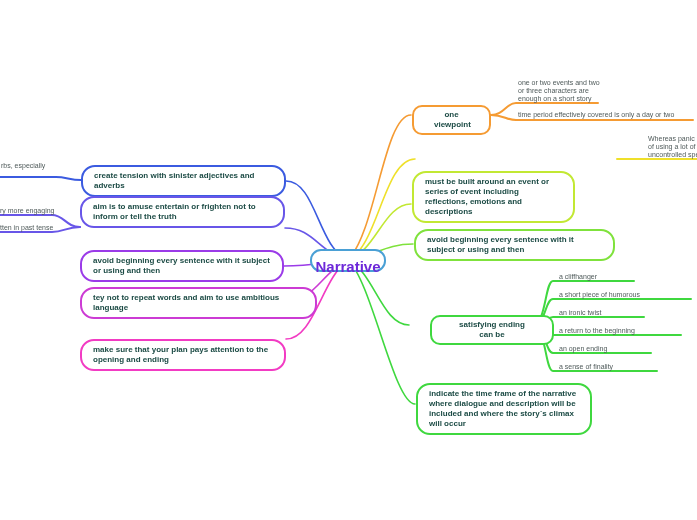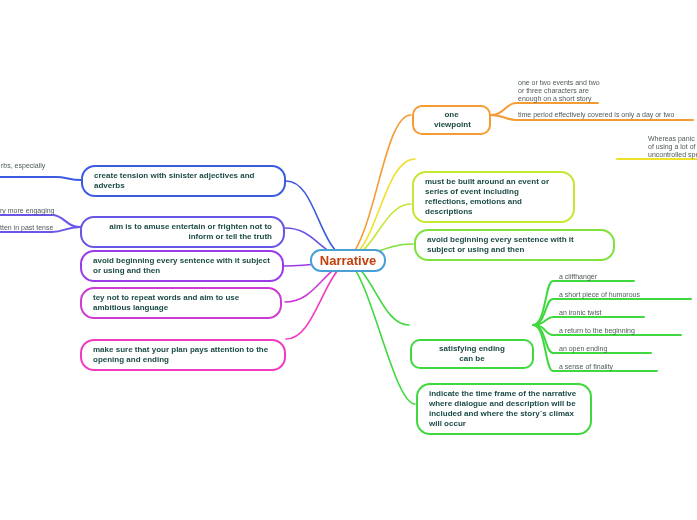--- a/index.html
+++ b/index.html
@@ -5,21 +5,21 @@
   html,body{margin:0;padding:0;background:#fff;}
   #stage{position:relative;width:697px;height:520px;background:#ffffff;overflow:hidden;
          font-family:"Liberation Sans",sans-serif;}
   #wires{position:absolute;left:0;top:0;}
   .node{position:absolute;box-sizing:border-box;background:#ffffff;border:2px solid #999;
         border-radius:14px;padding:4px 11px;font-size:8px;line-height:10px;font-weight:bold;
         color:#1C4B45;}
   .node.small{text-align:center;padding:3px 20px;border-radius:10px;}
   #center-node{position:absolute;box-sizing:border-box;background:#ffffff;
         border:2px solid #4AA0D5;border-radius:11px;text-align:center;
-        font-size:13px;line-height:17px;font-weight:bold;color:#c2410c;padding:1px 0;}
+        font-size:15px;line-height:17px;font-weight:bold;color:#6d28d9;padding:7px 0;}
   .leaf{position:absolute;font-size:7px;line-height:8px;color:#4F5A5A;white-space:pre-line;}
 </style>
 </head>
 <body>
 
 <div id="stage">
 
   <svg id="wires" width="697" height="520">
 
     <path d="M348,260 C318,248 316,181 286,181" fill="none" stroke-width="1.6" stroke-linecap="round" stroke="#3B5BE0"></path>
@@ -48,29 +48,29 @@
     <path d="M533,325 C546,325 545,371 553,371 L657,371" fill="none" stroke-width="2" stroke-linecap="round" stroke="#3FD83F"></path>
 
     <path d="M81,180 C70,180 66,177 56,177 L0,177" fill="none" stroke-width="2" stroke-linecap="round" stroke="#3B5BE0"></path>
     <path d="M80,227 C66,227 64,215 52,215 L0,215" fill="none" stroke-width="2" stroke-linecap="round" stroke="#6856E8"></path>
     <path d="M80,227 C66,227 64,232 52,232 L0,232" fill="none" stroke-width="2" stroke-linecap="round" stroke="#6856E8"></path>
   </svg>
 
   <div id="center-node" style="left:310px;top:249px;width:76px;height:23px;">Narrative</div>
 
   <div class="node" style="left:81px;top:165px;width:205px;border-color:#3B5BE0;">create tension with sinister adjectives and adverbs</div>
-  <div class="node" style="left:80px;top:216px;width:205px;border-color:#6856E8;text-align:right;">aim is to amuse entertain or frighten not to inform or tell the truth</div>
+  <div class="node" style="left:80px;top:196px;width:205px;border-color:#6856E8;">aim is to amuse entertain or frighten not to inform or tell the truth</div>
   <div class="node" style="left:80px;top:250px;width:204px;border-color:#9B3BE8;">avoid beginning every sentence with it subject  or using and then</div>
-  <div class="node" style="left:80px;top:287px;width:202px;border-color:#CC3BD4;">tey not to repeat words and aim to use ambitious language</div>
+  <div class="node" style="left:80px;top:287px;width:237px;border-color:#CC3BD4;">tey not to repeat words and aim to use ambitious language</div>
   <div class="node" style="left:80px;top:323px;width:206px;border-color:#F23BC3;margin-top:16px;">make sure that your plan pays attention to the opening and ending</div>
 
   <div class="node small" style="left:412px;top:105px;width:79px;border-color:#F59B33;">one viewpoint</div>
   <div class="node" style="left:412px;top:171px;width:163px;border-color:#C2E833;">must be built around an event or series of event including reflections, emotions and descriptions</div>
   <div class="node" style="left:414px;top:229px;width:201px;border-color:#7FE23C;">avoid beginning every sentence with it subject  or using and then</div>
-  <div class="node small" style="left:410px;top:315px;width:124px;border-color:#3FD83F;margin-top:24px;">satisfying ending can be</div>
+  <div class="node small" style="left:430px;top:315px;width:124px;border-color:#3FD83F;">satisfying ending can be</div>
   <div class="node" style="left:416px;top:383px;width:176px;border-color:#3FD83F;">indicate the time frame of the narrative where dialogue and description will be included and where the story´s climax will occur</div>
 
   <div class="leaf" style="left:518px;top:79px;">one or two events and two
 or three characters are
 enough on a short story</div>
   <div class="leaf" style="left:518px;top:111px;">time period effectively covered is only a day or two</div>
 
   <div class="leaf" style="left:648px;top:135px;width:60px;">Whereas panic car
 of using a lot of qu
 uncontrolled speec</div>

